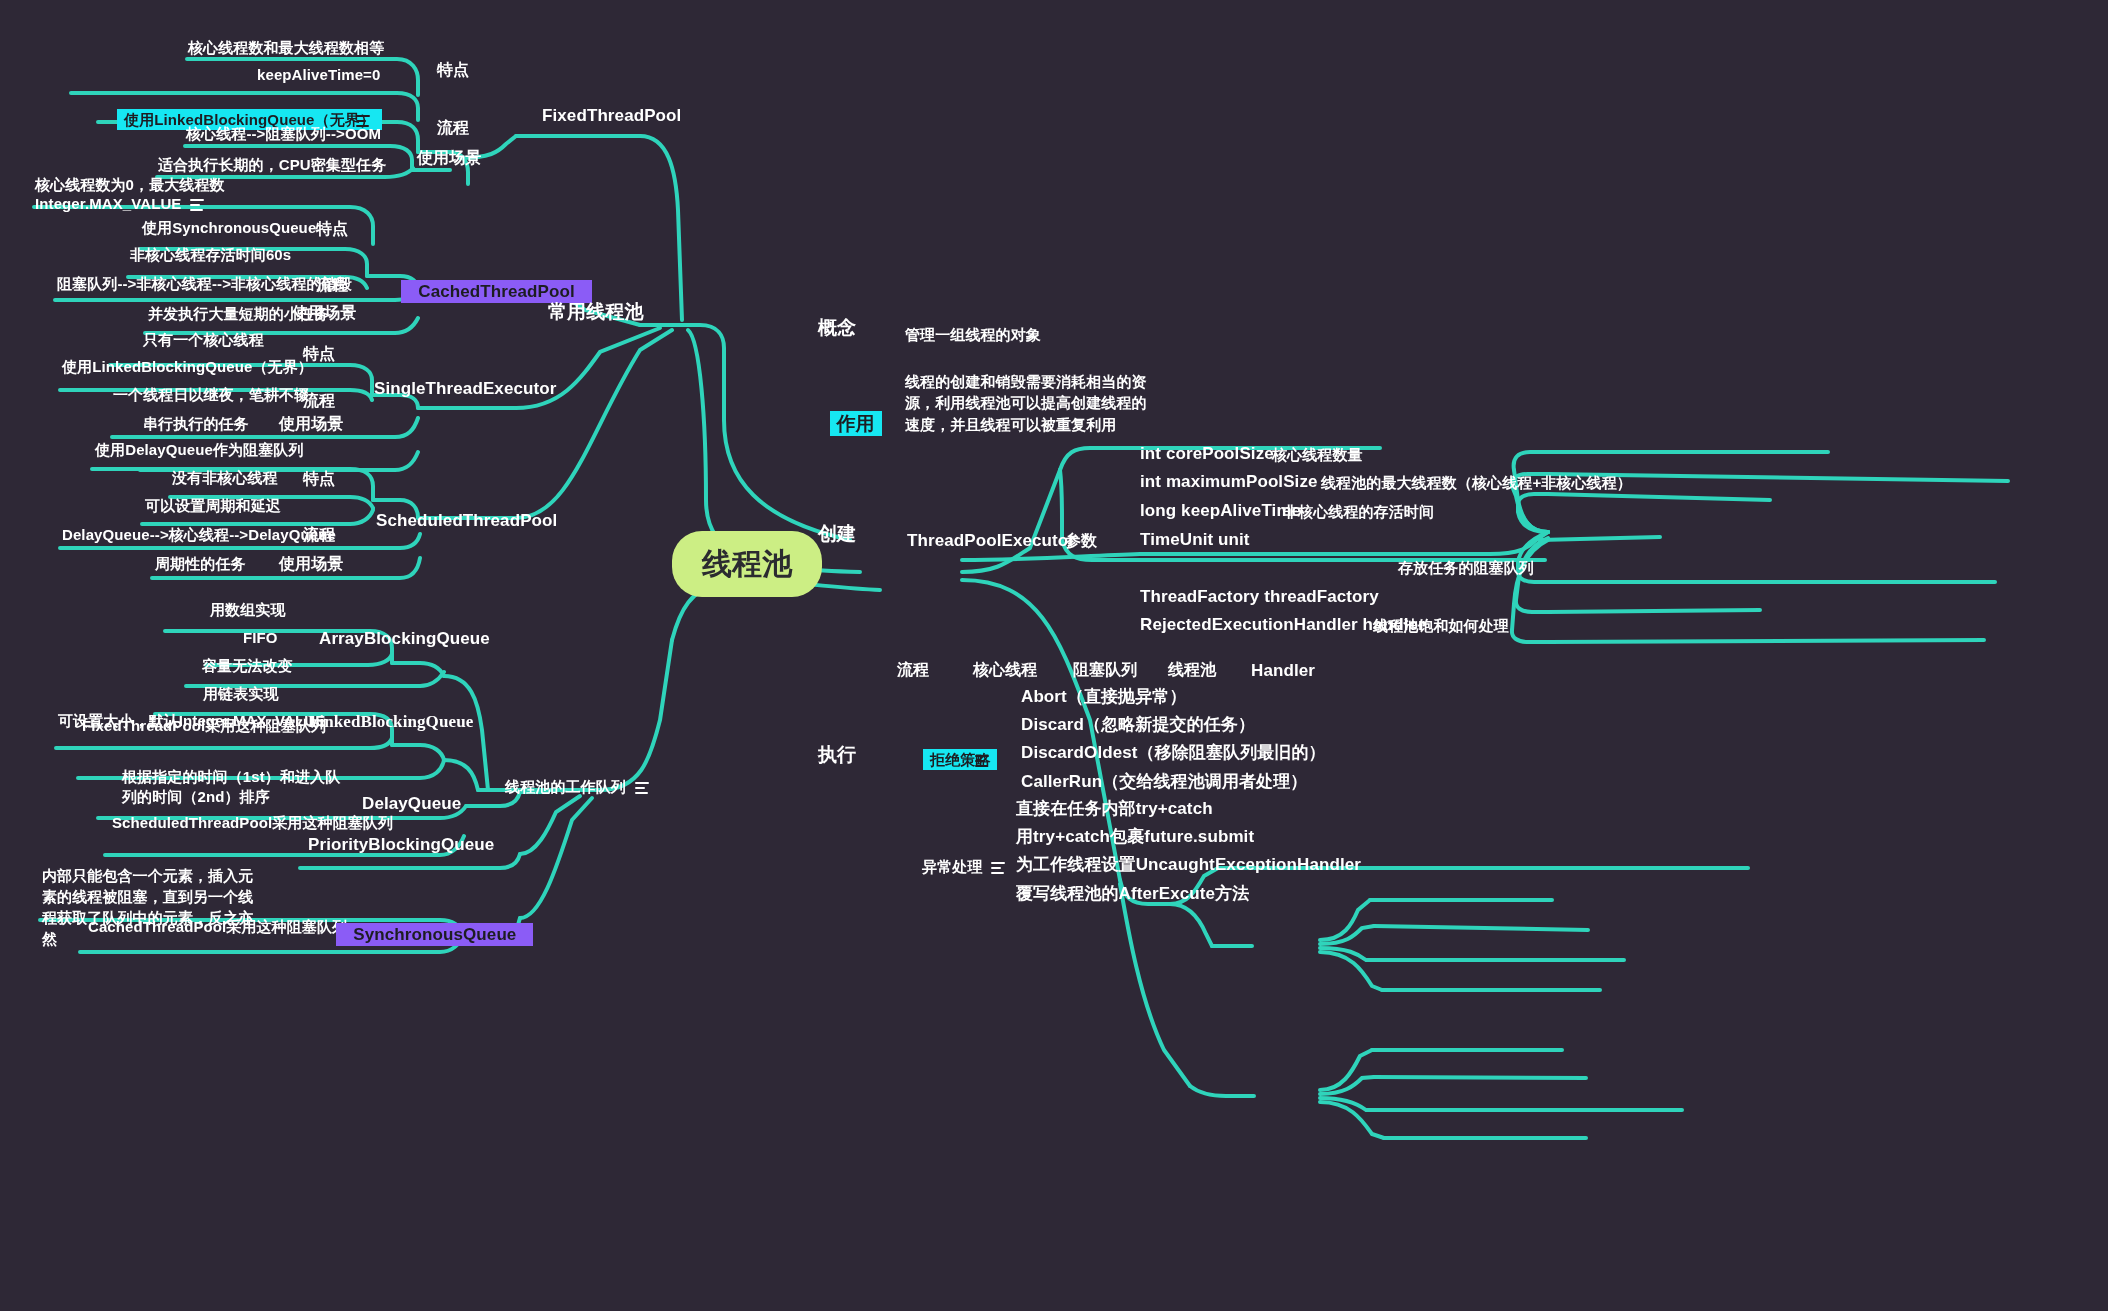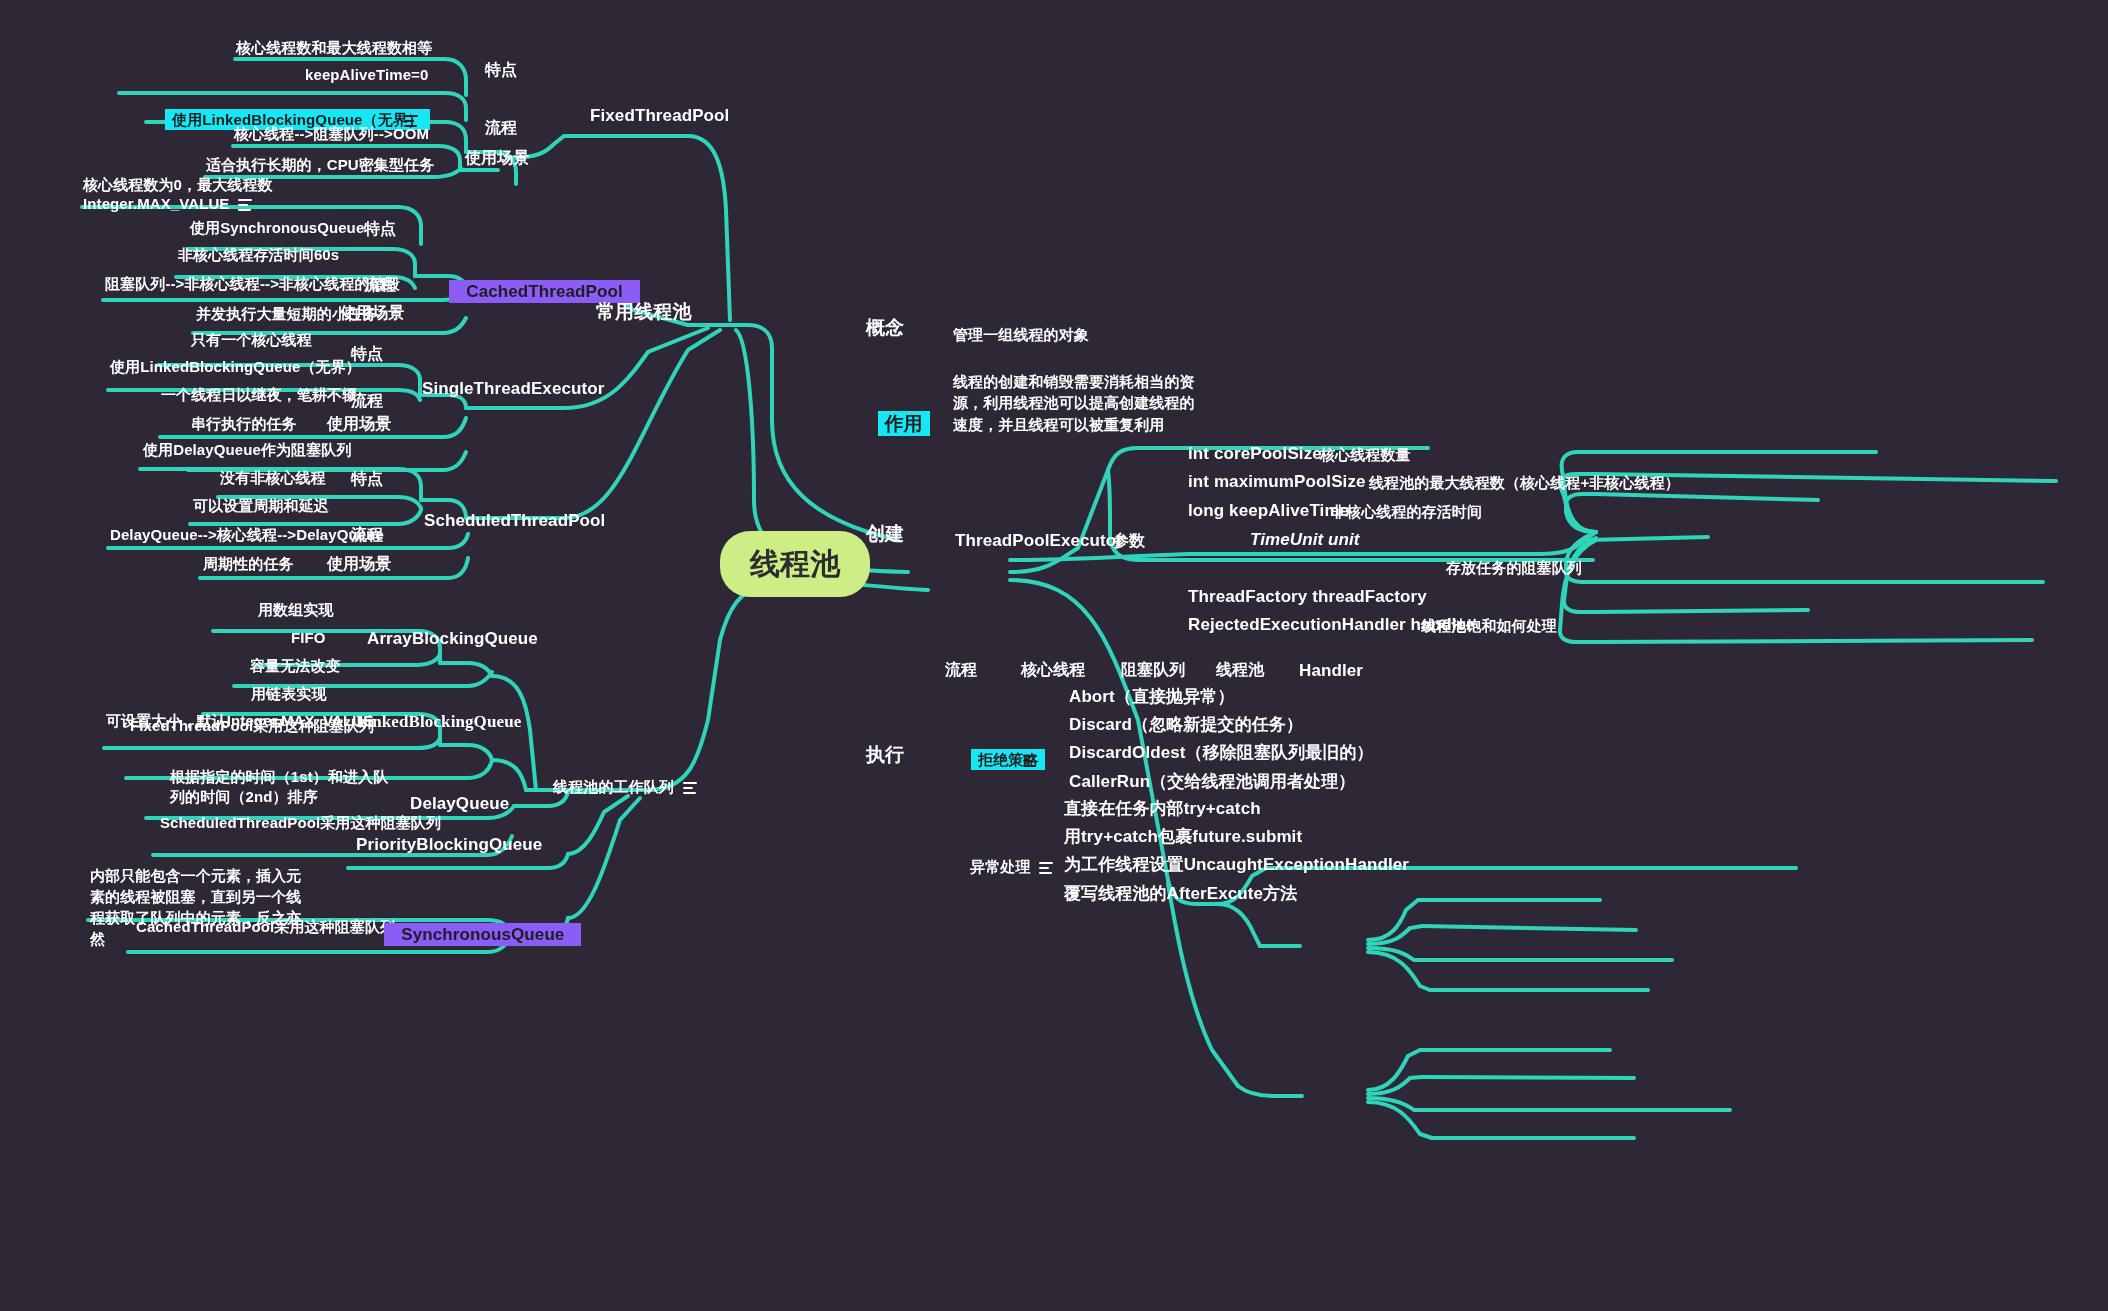--- a/index.html
+++ b/index.html
@@ -1,21 +1,21 @@
 <!DOCTYPE html>
 <html><head>
 <meta charset="utf-8">
 <style>
   html,body{margin:0;padding:0;background:#2e2836;}
   body{
     font-family:"Liberation Sans","DejaVu Sans",sans-serif;
     width:2108px;height:1311px;position:relative;overflow:hidden;
     color:#ffffff;
   }
-  #canvas{position:absolute;inset:0;width:1798px;height:1311px;margin-left:48px;}
+  #canvas{position:absolute;inset:0;width:1798px;height:1311px;}
   svg#links{position:absolute;left:0;top:0;width:2108px;height:1311px;pointer-events:none;}
   .node{
     position:absolute;
     white-space:pre;
     font-weight:bold;
     line-height:1.28;
     letter-spacing:0.1px;
   }
   .t-white{color:#ffffff;}
   .t-dark{color:#1d1d22;}
@@ -293,21 +293,21 @@
 
   <div class="node sz-l1 t-white" style="left:1140px;top:443px;">int corePoolSize</div>
   <div class="node sz-l3 t-white" style="left:1272px;top:445px;">核心线程数量</div>
 
   <div class="node sz-l1 t-white" style="left:1140px;top:471px;">int maximumPoolSize</div>
   <div class="node sz-l3 t-white" style="left:1321px;top:473px;">线程池的最大线程数（核心线程+非核心线程）</div>
 
   <div class="node sz-l1 t-white" style="left:1140px;top:500px;">long keepAliveTime</div>
   <div class="node sz-l3 t-white" style="left:1283px;top:502px;">非核心线程的存活时间</div>
 
-  <div class="node sz-l1 t-white" style="left:1202px;top:529px;font-style:italic;">TimeUnit unit</div>
+  <div class="node sz-l1 t-white" style="left:1140px;top:529px;">TimeUnit unit</div>
 
   <div class="node sz-l3 t-white" style="left:1398px;top:558px;">存放任务的阻塞队列</div>
 
   <div class="node sz-l1 t-white" style="left:1140px;top:586px;">ThreadFactory threadFactory</div>
 
   <div class="node sz-l1 t-white" style="left:1140px;top:614px;">RejectedExecutionHandler handler</div>
   <div class="node sz-l3 t-white" style="left:1373px;top:616px;">线程池饱和如何处理</div>
 
   <div class="node sz-l1 t-white" style="left:818px;top:743px;font-size:19px;">执行</div>
 

